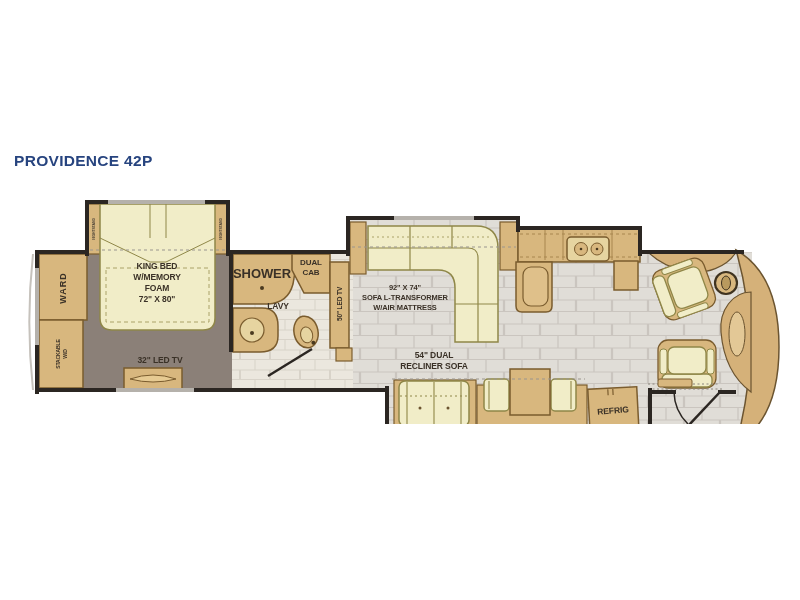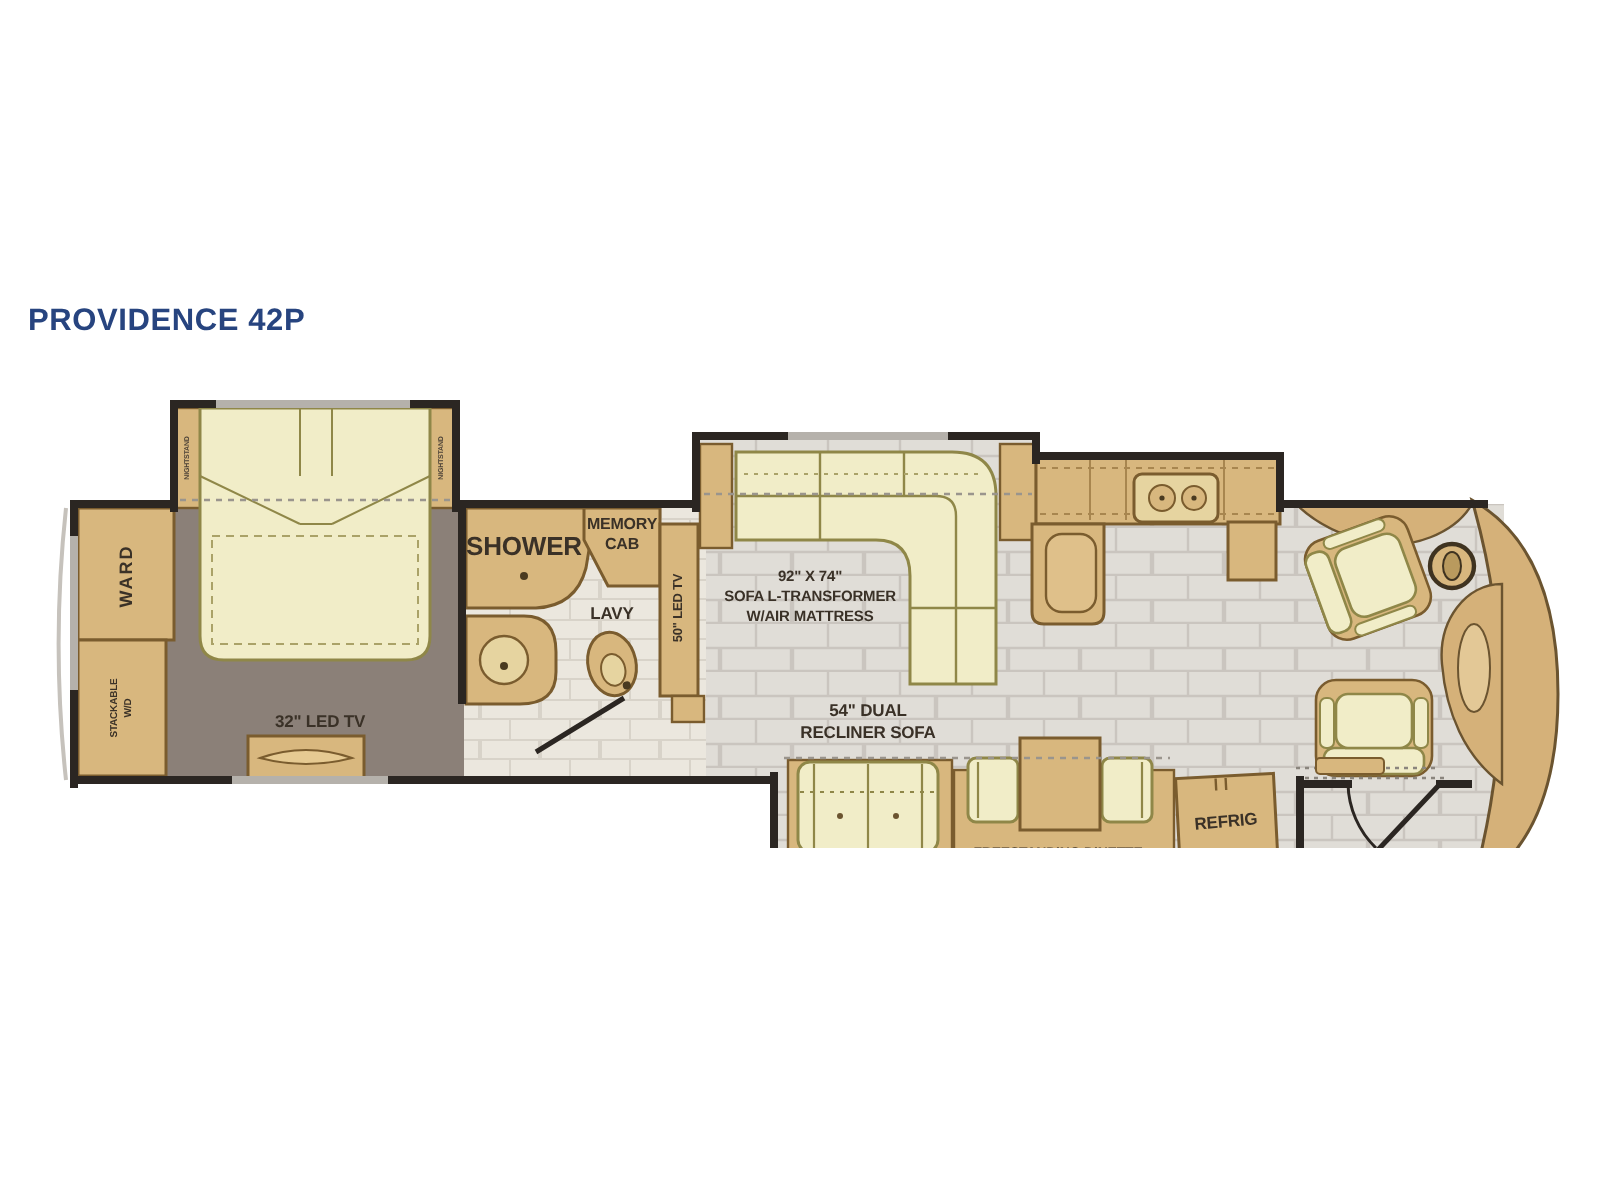--- a/index.html
+++ b/index.html
@@ -145,25 +145,29 @@
     <path d="M674,392 A46,46 0 0 0 688,424" stroke="#2b2622" stroke-width="1.5" fill="none"></path>
   </svg>
 
   <div class="title">PROVIDENCE 42P</div>
 
   <div class="lbl v" style="left:64px;top:288px;font-size:9px;letter-spacing:1px;">WARD</div>
   <div class="lbl v" style="left:61px;top:354px;font-size:5px;white-space:pre-line;width:40px;">STACKABLE
 W/D</div>
   <div class="lbl v" style="left:94px;top:229px;font-size:3.5px;color:#4a4036;">NIGHTSTAND</div>
   <div class="lbl v" style="left:221px;top:229px;font-size:3.5px;color:#4a4036;">NIGHTSTAND</div>
+  <div class="lbl" style="left:157px;top:283px;font-size:8.5px;">KING BED
+W/MEMORY
+FOAM
+72" X 80"</div>
   <div class="lbl" style="left:160px;top:361px;font-size:8.5px;">32" LED TV</div>
   <div class="lbl" style="left:262px;top:274px;font-size:13px;">SHOWER</div>
-  <div class="lbl" style="left:311px;top:268px;font-size:8px;">MEMORY
+  <div class="lbl" style="left:311px;top:268px;font-size:8px;">DUAL
 CAB</div>
-  <div class="lbl" style="left:306px;top:307px;font-size:8.5px;">LAVY</div>
+  <div class="lbl" style="left:278px;top:307px;font-size:8.5px;">LAVY</div>
   <div class="lbl v" style="left:340px;top:304px;font-size:6.5px;">50" LED TV</div>
   <div class="lbl" style="left:405px;top:298px;font-size:7.5px;">92" X 74"
 SOFA L-TRANSFORMER
 W/AIR MATTRESS</div>
   <div class="lbl" style="left:434px;top:361px;font-size:8.5px;">54" DUAL
 RECLINER SOFA</div>
   <div class="lbl" style="left:434px;top:431px;font-size:8.5px;font-style:italic;">SHELF</div>
   <div class="lbl" style="left:529px;top:427px;font-size:7px;">FREESTANDING DINETTE</div>
   <div class="lbl r5" style="left:613px;top:411px;font-size:8.5px;">REFRIG</div>
 

